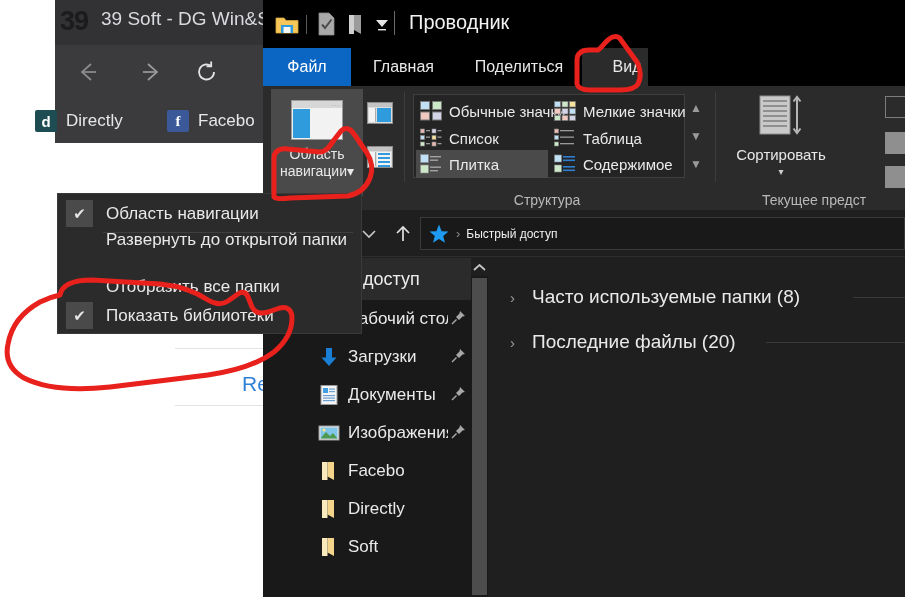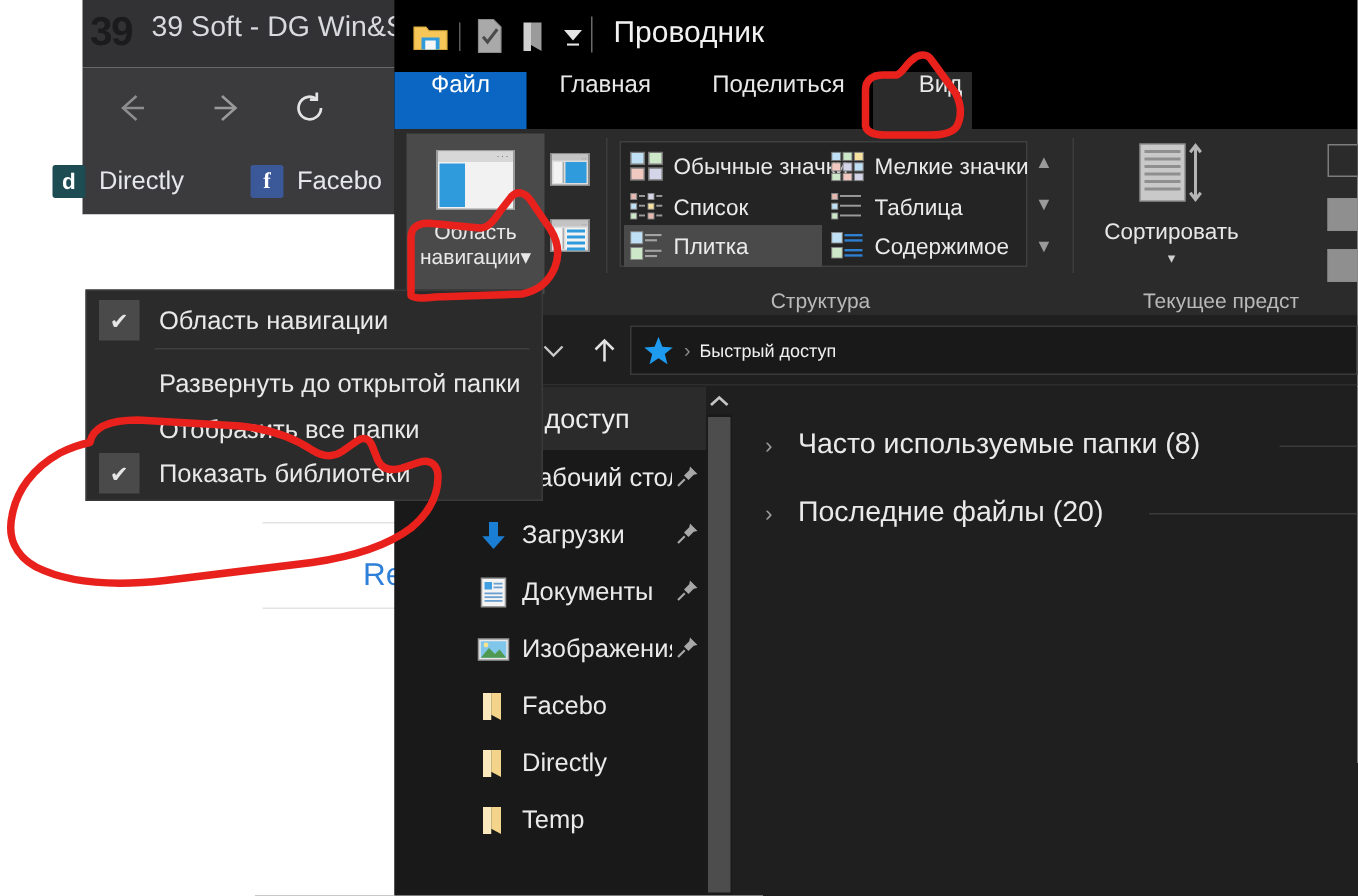--- a/index.html
+++ b/index.html
@@ -90,21 +90,21 @@
     position: absolute; left: 131px; top: 11px; width: 1px; height: 24px; background: #6a6a6a;
   }
 
   
   .exp-tabs {
     position: absolute; left: 0; top: 48px; width: 642px; height: 38px;
     background: #000000;
   }
   .rtab {
     position: absolute; top: 0; height: 38px;
-    display: flex; justify-content: center;
+    display: flex; align-items: center; justify-content: center;
     font-size: 16px; color: #e8e8e8; white-space: nowrap;
   }
   .rtab.file { background: #0a66c2; color: #ffffff; }
   .rtab.active { background: #2b2b2b; }
 
   
   .exp-ribbon {
     position: absolute; left: 0; top: 86px; width: 642px; height: 124px;
     background: #2b2b2b;
   }
@@ -634,21 +634,21 @@
             <span class="np-lbl">Directly</span>
           </div>
 
           <div class="np-item" style="top:228px;">
             <span class="np-ico">
               <svg width="22" height="22" viewBox="0 0 22 22">
                 <path d="M4 2 L16 2 L16 20 L9.5 16.5 L9.5 2 Z" fill="#f3d48a"></path>
                 <path d="M4 2 L9.5 2 L9.5 20 L4 20 Z" fill="#fae9bc"></path>
               </svg>
             </span>
-            <span class="np-lbl">Temp</span>
+            <span class="np-lbl">Soft</span>
           </div>
         </div>
       </div>
 
       <div class="np-scrollbar">
         <div class="np-scroll-up">
           <svg width="13" height="9" viewBox="0 0 13 9">
             <path d="M1 7 L6.5 2 L12 7" fill="none" stroke="#c4c4c4" stroke-width="1.8"></path>
           </svg>
         </div>
@@ -671,21 +671,21 @@
     </div>
   </div>
 
   <div class="menu">
     <div class="menu-item" style="top:2px;">
       <span class="menu-check">✔</span>
       <span class="menu-lbl">Область навигации</span>
     </div>
     <div class="menu-div" style="top:38px;"></div>
 
-    <div class="menu-item" style="top:44px;">
+    <div class="menu-item" style="top:28px;">
       <span class="menu-lbl">Развернуть до открытой папки</span>
     </div>
     <div class="menu-item" style="top:75px;">
       <span class="menu-lbl">Отобразить все папки</span>
     </div>
     <div class="menu-item" style="top:104px;">
       <span class="menu-check">✔</span>
       <span class="menu-lbl">Показать библиотеки</span>
     </div>
   </div>

